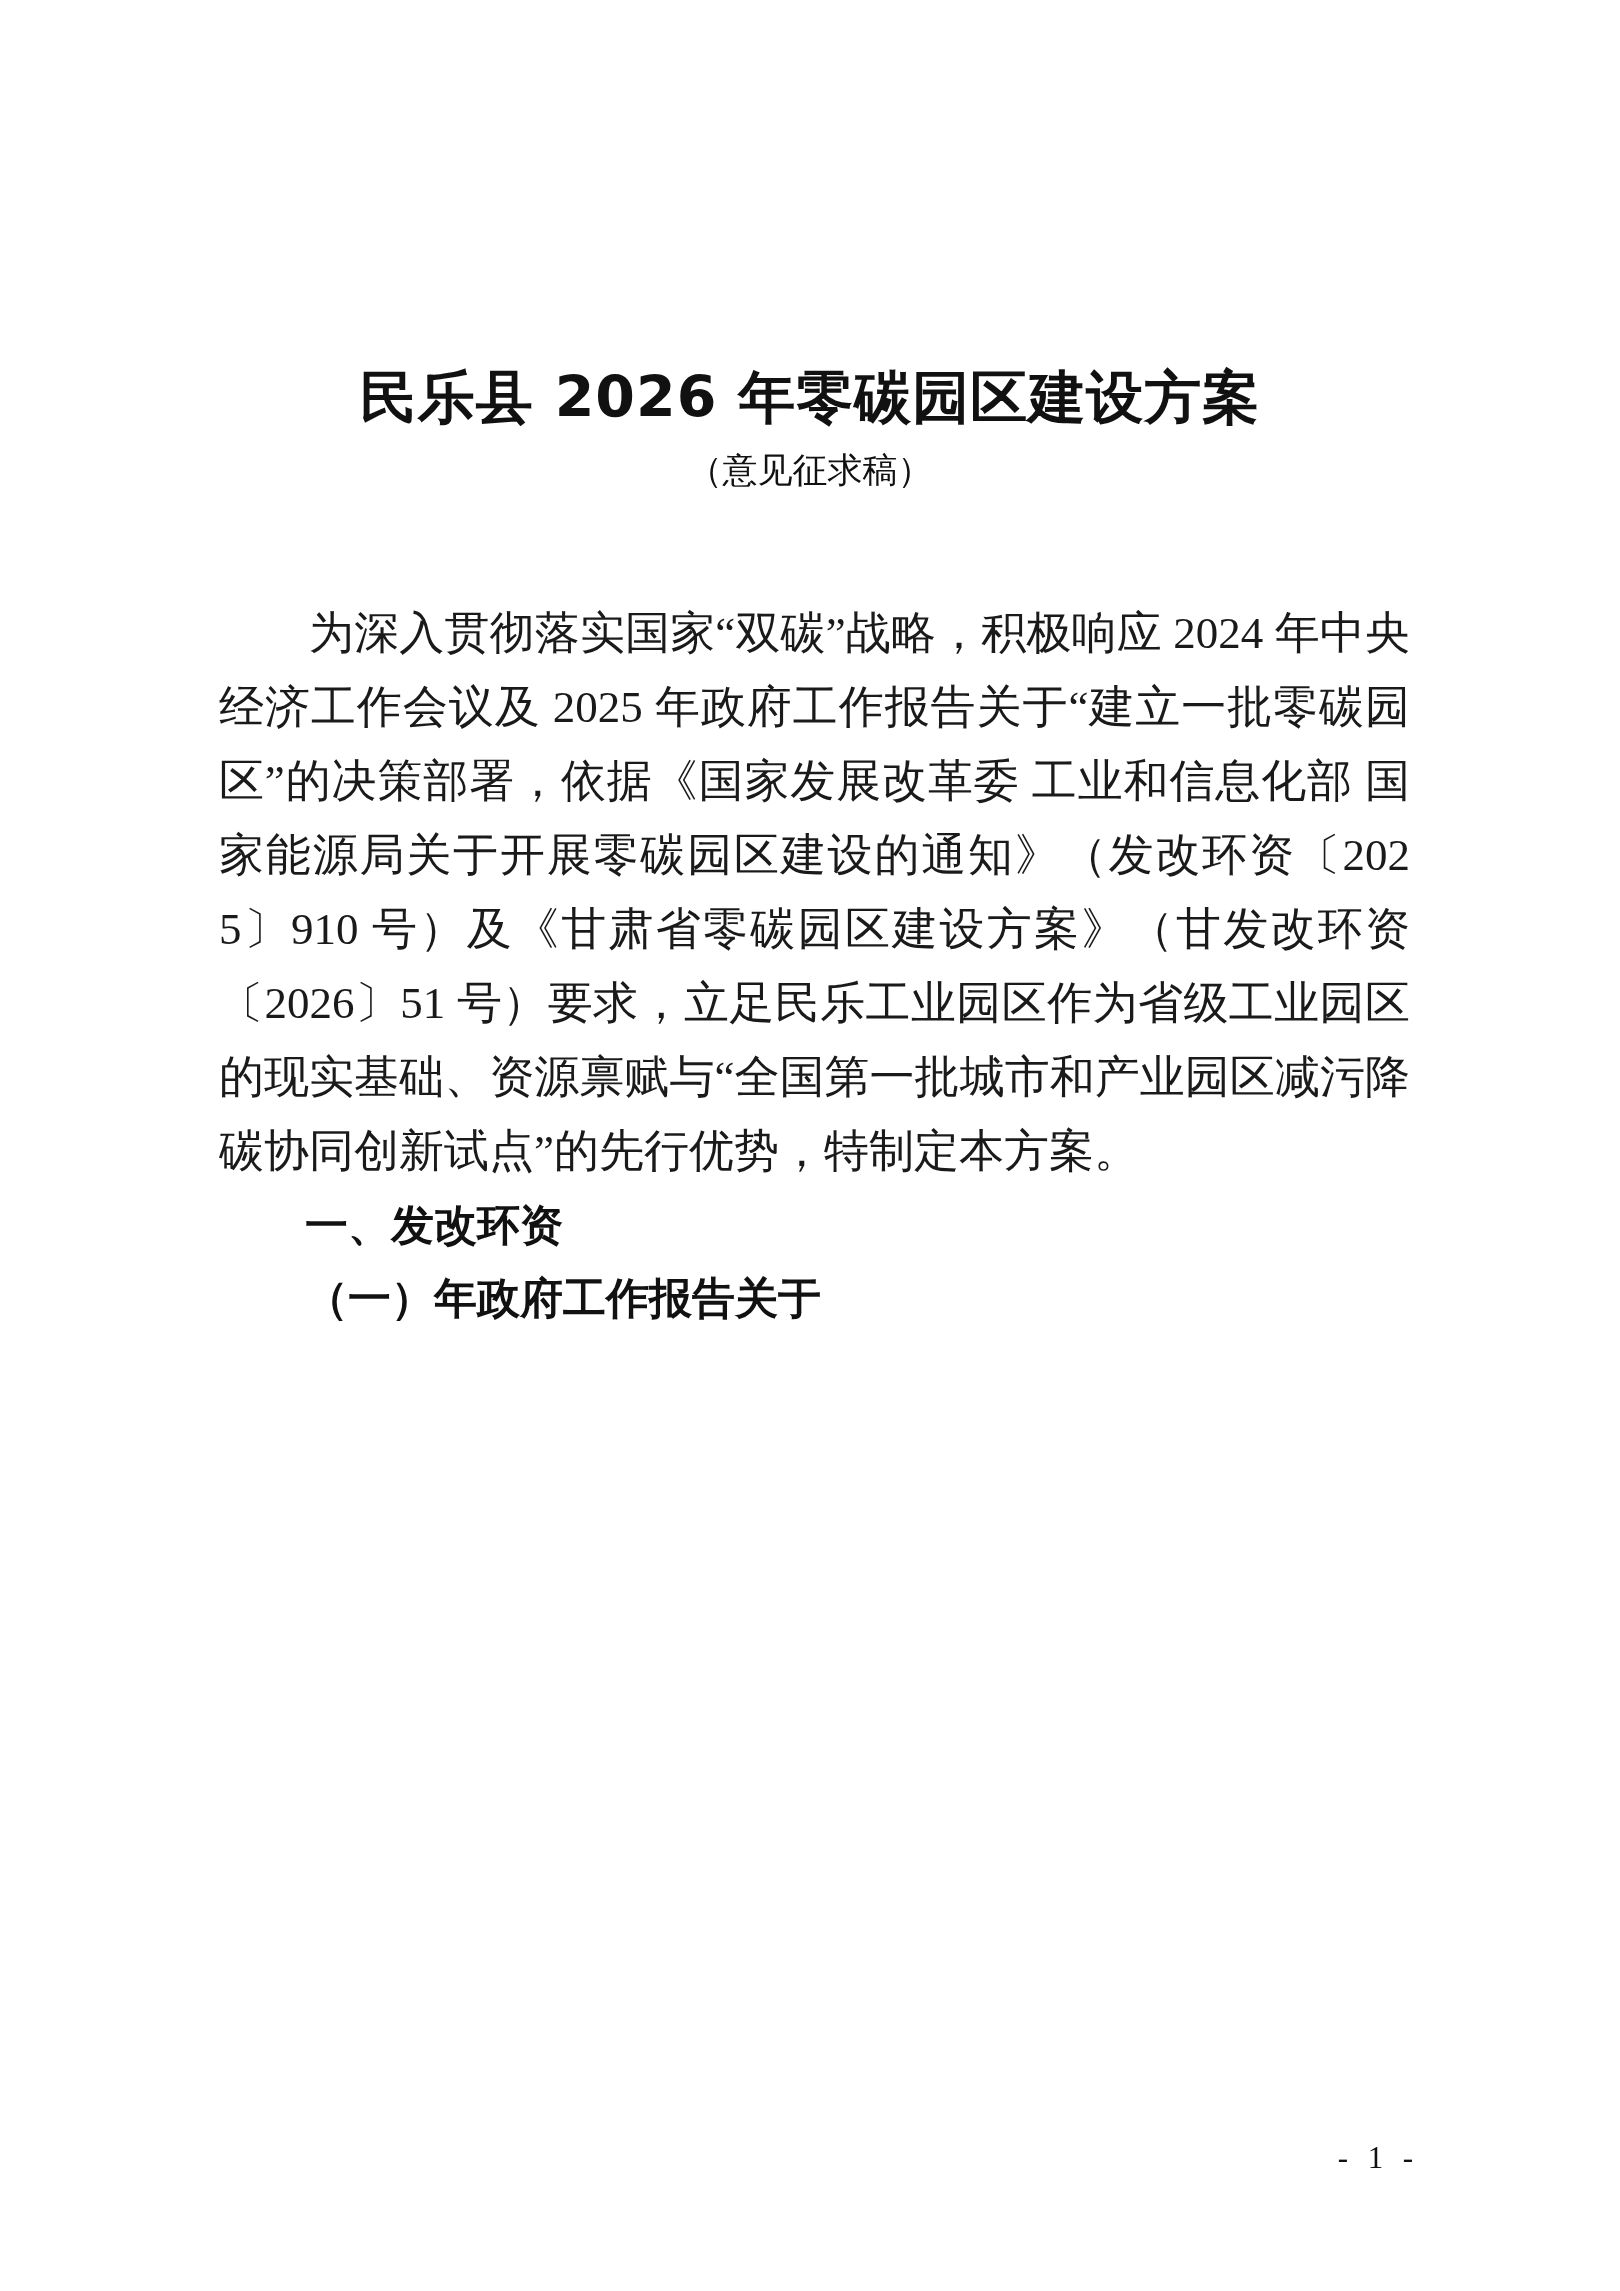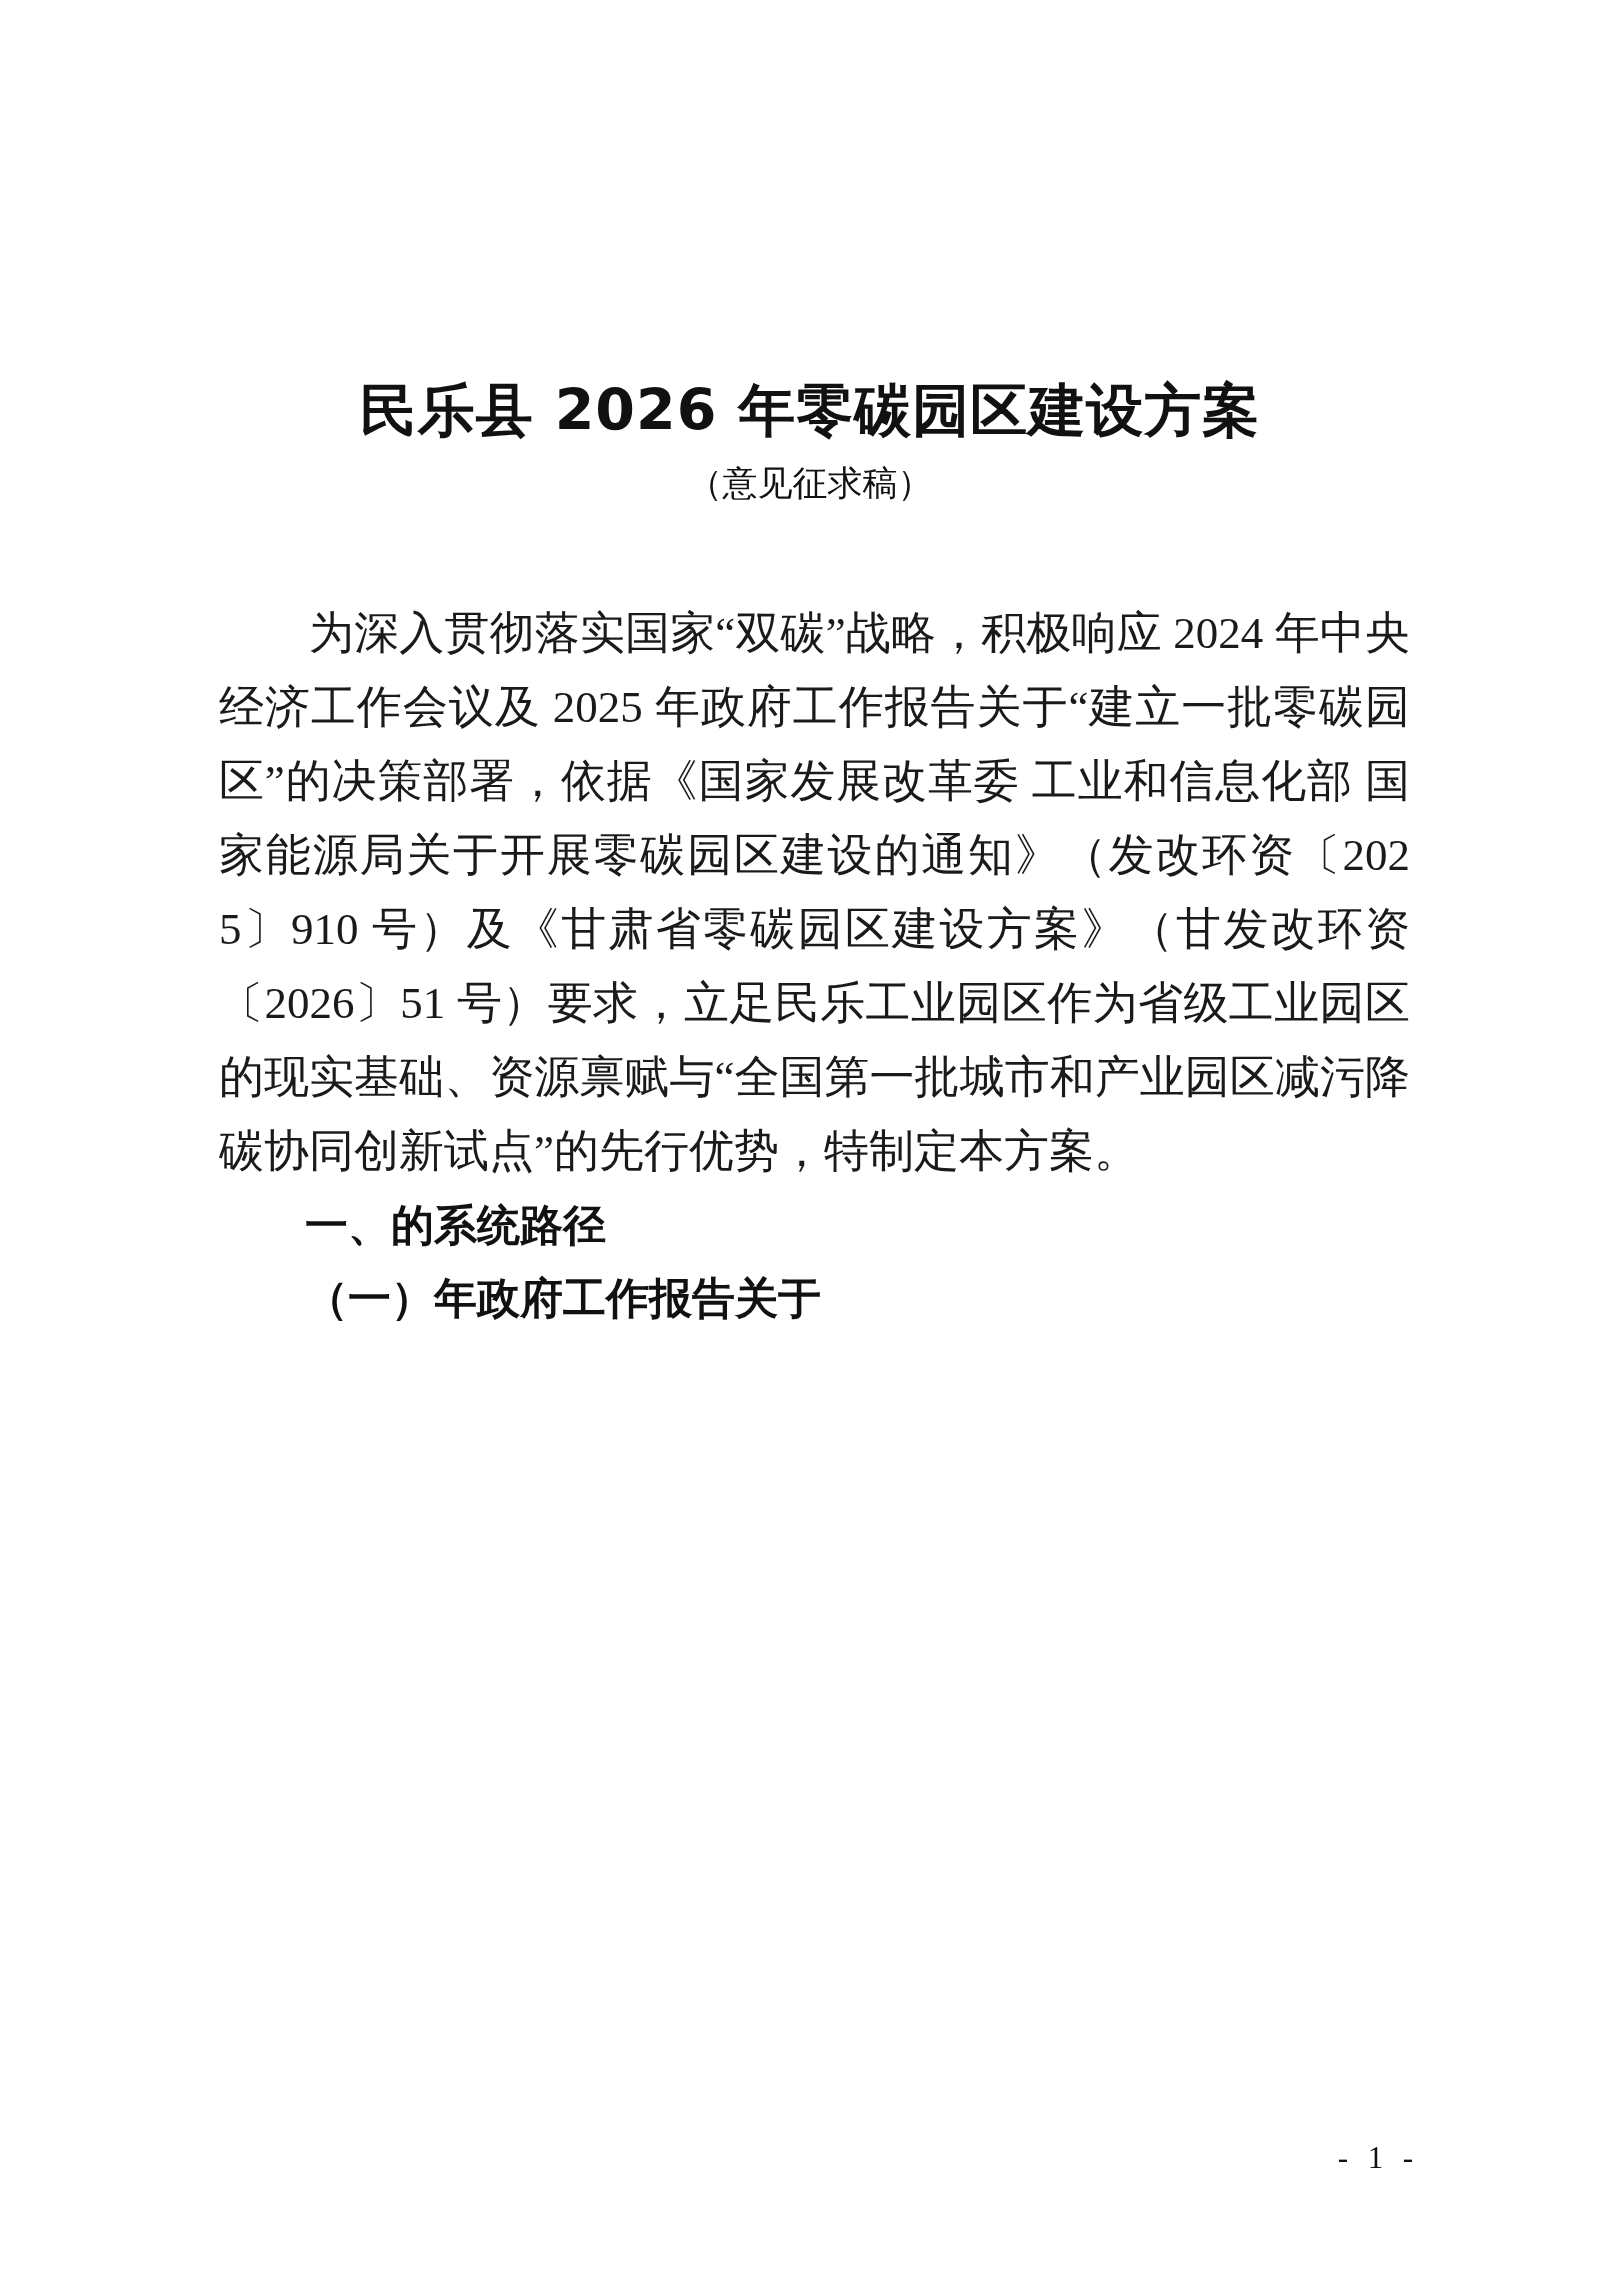--- a/index.html
+++ b/index.html
@@ -12,21 +12,21 @@
     width: 1620px;
     height: 2292px;
     margin: 0 auto;
     background: #ffffff;
     color: #1a1a1a;
     font-family: "Liberation Serif", serif;
     overflow: hidden;
     box-sizing: border-box;
   }
   .doc-title {
-    margin: 13px;
+    margin: 0;
     padding-top: 365px;
     text-align: center;
     font-family: "DejaVu Sans", "Liberation Sans", sans-serif;
     font-weight: bold;
     font-size: 57px;
     line-height: 65px;
     letter-spacing: 1px;
     color: #111111;
   }
   .doc-subtitle {
@@ -90,21 +90,21 @@
 <div class="page">
 
   <h1 class="doc-title">民乐县 2026 年零碳园区建设方案</h1>
 
   <div class="doc-subtitle">（意见征求稿）</div>
 
   <div class="content">
 
     <p class="body-par par-first">为深入贯彻落实国家“双碳”战略，积极响应 2024 年中央经济工作会议及 2025 年政府工作报告关于“建立一批零碳园区”的决策部署，依据《国家发展改革委 工业和信息化部 国家能源局关于开展零碳园区建设的通知》（发改环资〔2025〕910 号）及《甘肃省零碳园区建设方案》（甘发改环资〔2026〕51 号）要求，立足民乐工业园区作为省级工业园区的现实基础、资源禀赋与“全国第一批城市和产业园区减污降碳协同创新试点”的先行优势，特制定本方案。</p>
 
-    <h2 class="section-heading">一、的系统路径</h2>
+    <h2 class="section-heading">一、发改环资</h2>
 
     <h3 class="subsection-heading">（一）年政府工作报告关于</h3>
 
 
   </div>
 
   <div class="page-number">- 1 -</div>
 
 </div>
 

